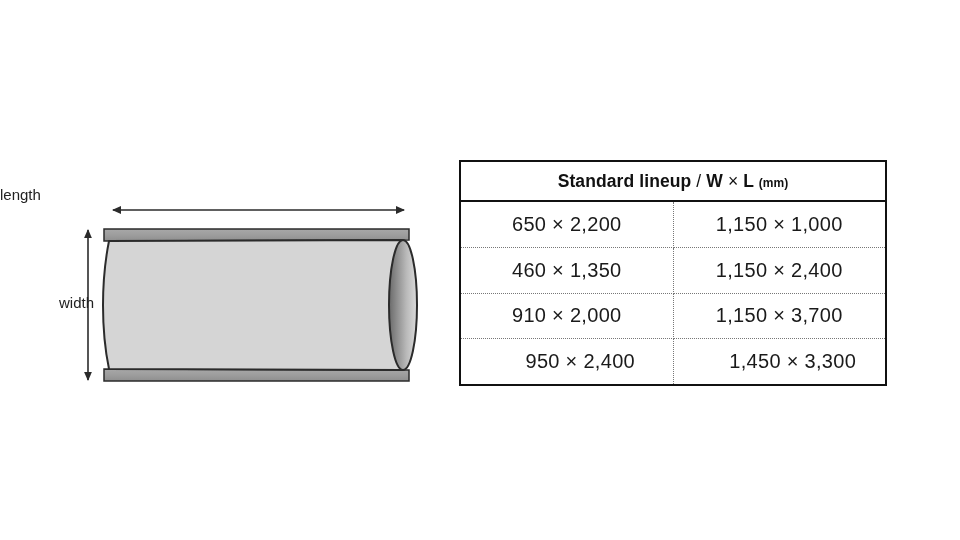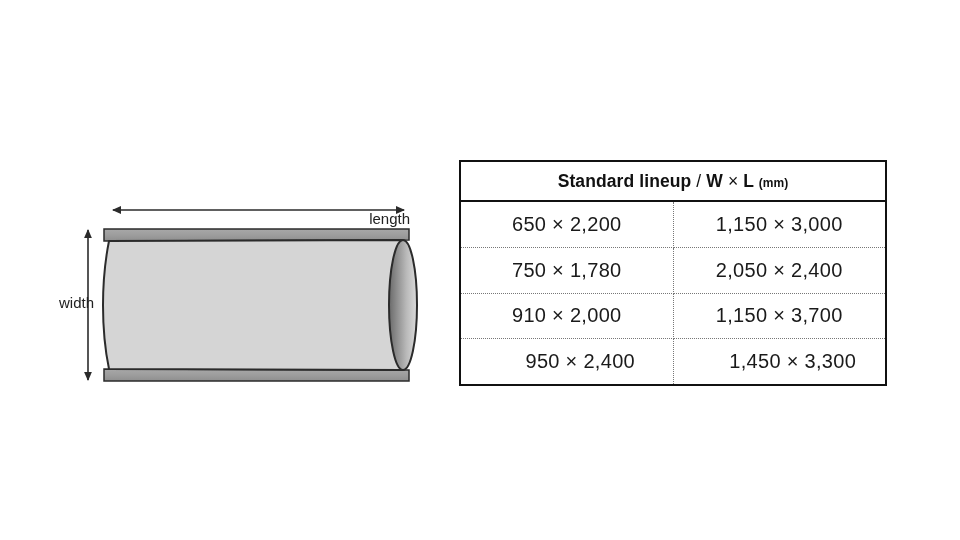--- a/index.html
+++ b/index.html
@@ -33,22 +33,21 @@
     position: absolute;
     font-family: "Liberation Sans", sans-serif;
     font-size: 15px;
     color: #222222;
     white-space: nowrap;
   }
   #length-label {
     left: 0px;
     top: 186px;
     width: 410px;
-    text-align: right;
-    margin-top: 24px;
+    text-align: left;
   }
   #width-label {
     left: 34px;
     top: 294px;
     width: 60px;
     text-align: right;
   }
 
   
   #spec-table-wrap {
@@ -175,25 +174,25 @@
             <span class="hdr-times">×</span>
             <span>L</span>
             <span class="hdr-unit">(mm)</span>
           </span>
         </th>
       </tr>
     </thead>
     <tbody>
       <tr>
         <td class="col-left">650 × 2,200</td>
-        <td class="col-right">1,150 × 3,000</td>
-      </tr>
-      <tr>
-        <td class="col-left">750 × 1,780</td>
-        <td class="col-right">2,050 × 2,400</td>
+        <td class="col-right">1,150 × 1,000</td>
+      </tr>
+      <tr>
+        <td class="col-left">460 × 1,350</td>
+        <td class="col-right">1,150 × 2,400</td>
       </tr>
       <tr>
         <td class="col-left">910 × 2,000</td>
         <td class="col-right">1,150 × 3,700</td>
       </tr>
       <tr>
         <td class="col-left">950 × 2,400</td>
         <td class="col-right">1,450 × 3,300</td>
       </tr>
     </tbody>

